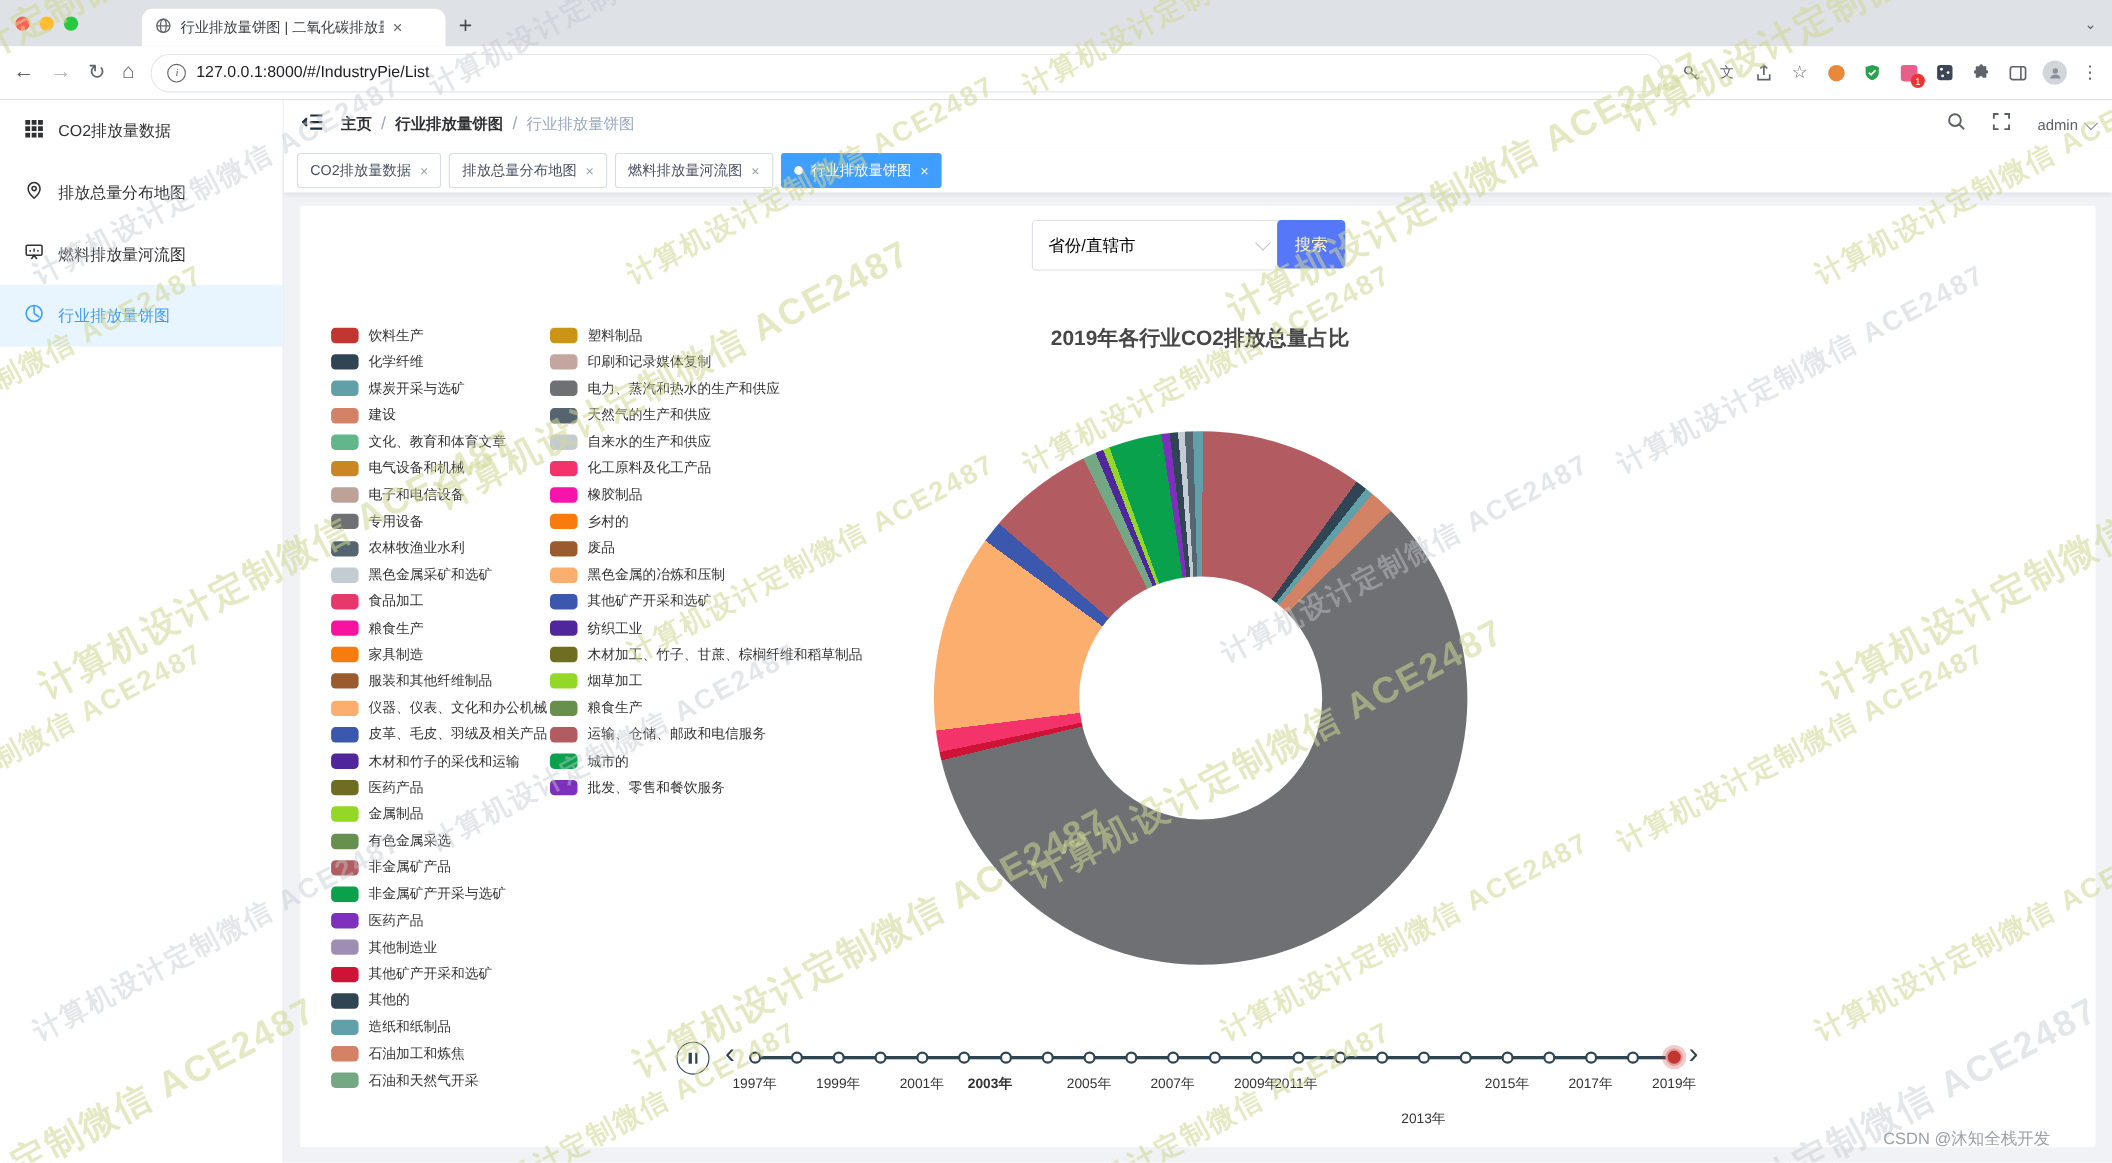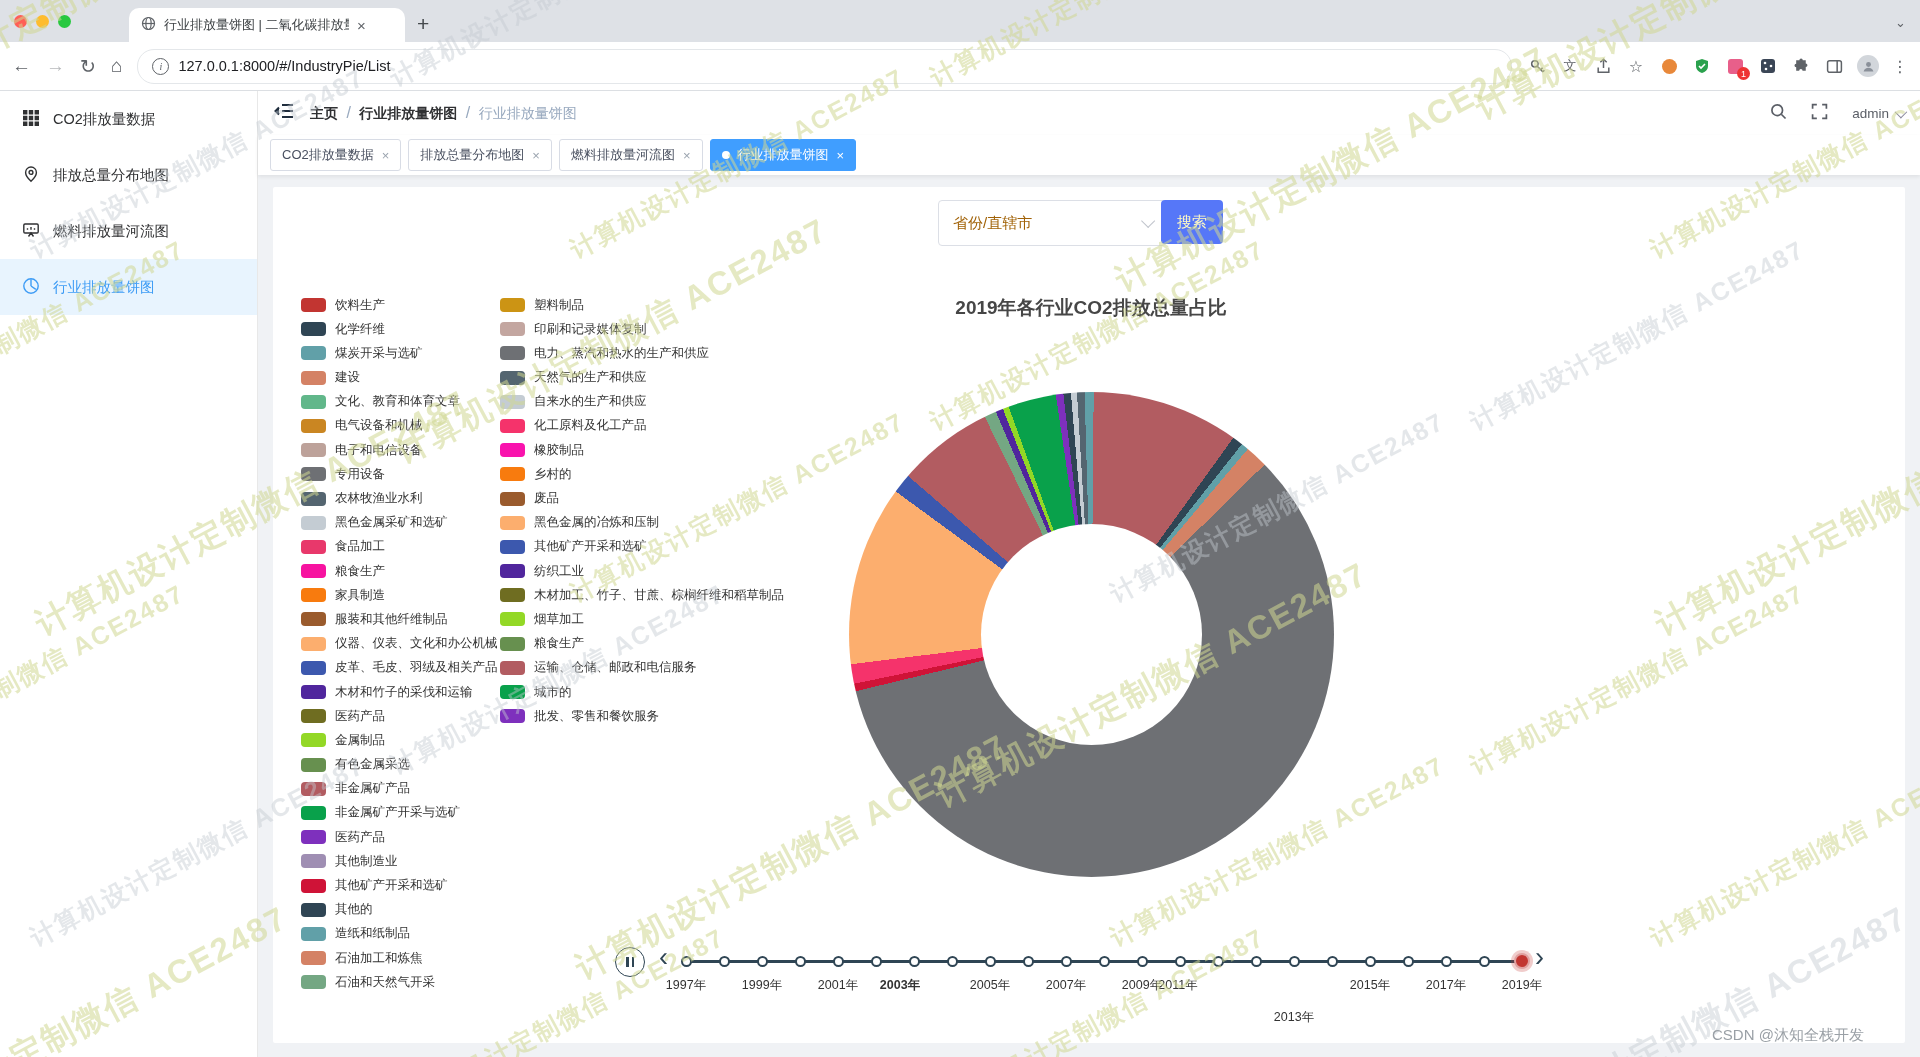--- a/index.html
+++ b/index.html
@@ -44,21 +44,21 @@
   .chip{height:30px;padding:0 11px;border:1px solid #d8dce5;background:#fff;color:#495060;font-size:13px;display:flex;align-items:center;gap:8px;border-radius:3px;cursor:pointer;white-space:nowrap;}
   .chip .chx{color:#9aa3ae;font-size:13px;}
   .chip.active{background:#409eff;border-color:#409eff;color:#fff;}
   .chip.active .chx{color:#fff;}
   .chipdot{width:8px;height:8px;border-radius:50%;background:#fff;}
 
   
   .content{flex:1;padding:12px 15px 15px 15px;}
   .card{position:relative;background:#fff;height:856px;border-radius:2px;}
   .province-select{position:absolute;left:665px;top:13px;width:198px;height:44px;border:1px solid #dcdfe6;border-radius:4px;display:flex;align-items:center;justify-content:space-between;padding:0 14px;cursor:pointer;}
-  .ph{color:#a16207;font-size:15px;}
+  .ph{color:#000000;font-size:15px;}
   .sel-caret{width:9px;height:9px;border-right:1.7px solid #c0c4cc;border-bottom:1.7px solid #c0c4cc;transform:rotate(45deg) translateY(-3px);}
   .search-btn{position:absolute;left:888px;top:13px;height:44px;padding:0 16px;background:#5677f8;color:#fef9c3;border:none;border-radius:4px;font-size:15px;font-family:inherit;cursor:pointer;}
   .chart-title{position:absolute;left:518px;top:108px;width:600px;text-align:center;font-size:19px;font-weight:bold;color:#464646;}
   .legend{position:absolute;top:111px;}
   .legend.col1{left:28px;}
   .legend.col2{left:227px;}
   .lg-item{display:flex;align-items:center;gap:9px;height:14px;margin-bottom:10.2px;cursor:pointer;}
   .sw{width:25px;height:14px;border-radius:4px;flex:none;}
   .lg-label{font-size:12.5px;color:#333;white-space:nowrap;}
   .donut{position:absolute;left:576px;top:205px;width:485px;height:485px;border-radius:50%;}

